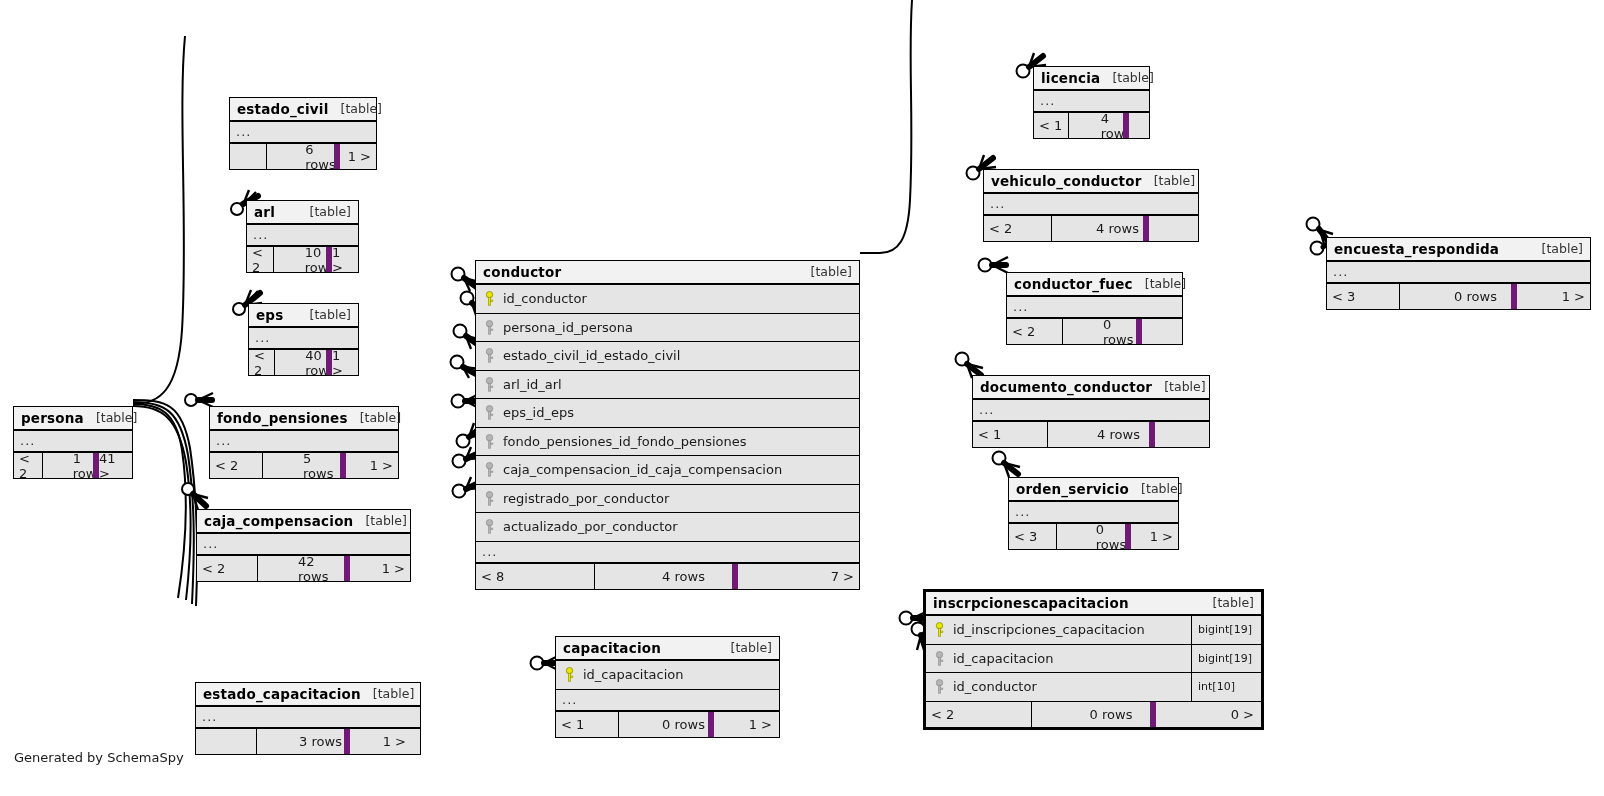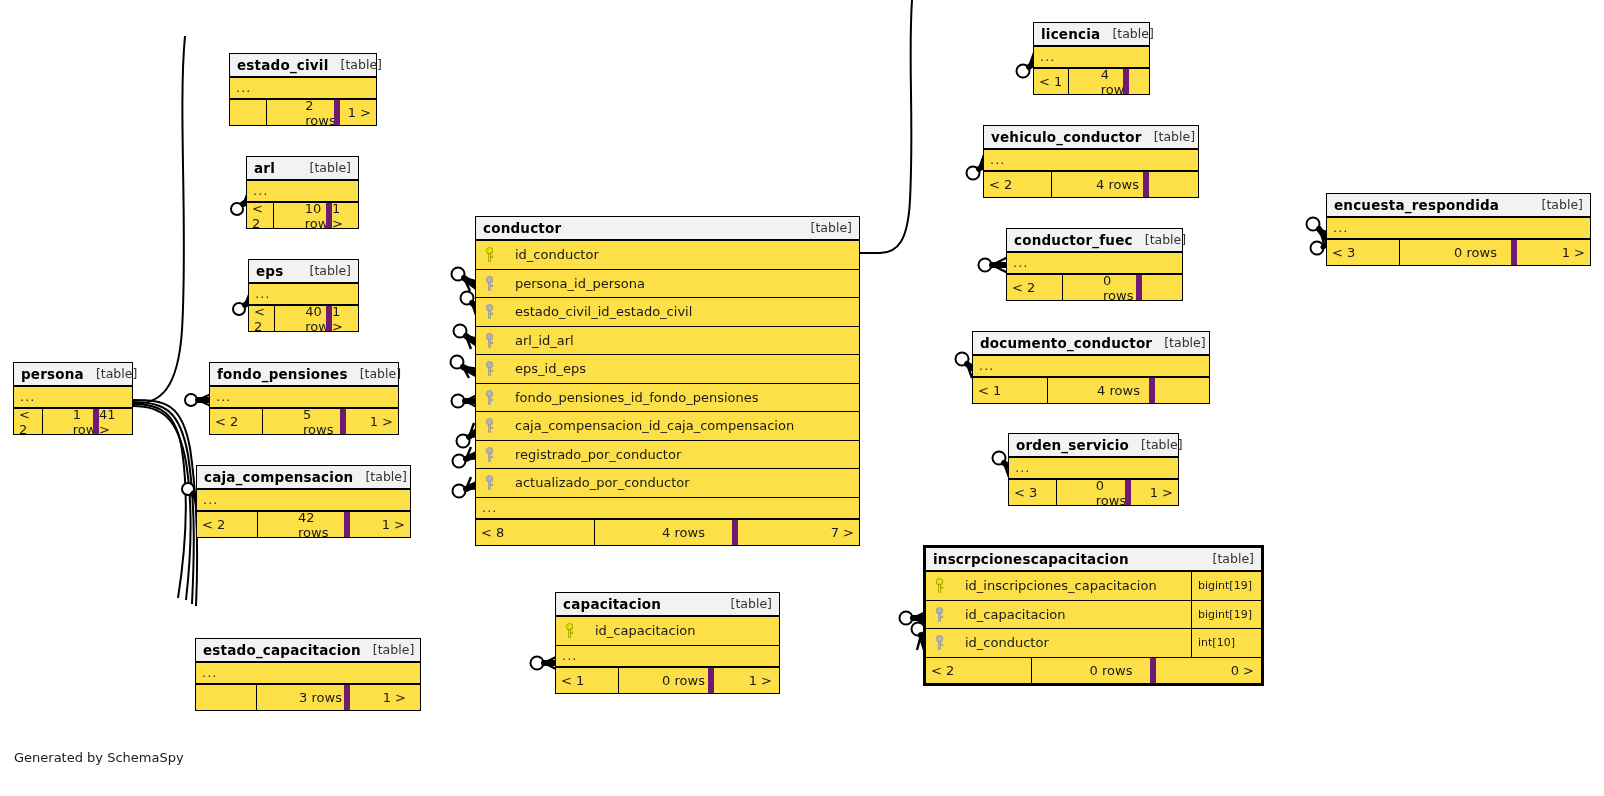--- a/index.html
+++ b/index.html
@@ -23,23 +23,24 @@
   #edges {
     position: absolute;
     left: 0; top: 0;
     width: 1604px;
     height: 796px;
     pointer-events: none;
   }
   .tbl {
     position: absolute;
     border: 1px solid #000000;
-    background: #fde047;
+    background: #e5e5e5;
     box-sizing: border-box;
     border-collapse: collapse;
+    margin-top: 44px;
   }
   .tbl.bold-border {
     border: 3px solid #000000;
   }
   .thead {
     background: #f2f2f2;
     border-bottom: 2px solid #000000;
     display: flex;
     align-items: center;
     justify-content: space-between;
@@ -64,21 +65,20 @@
     display: flex;
     align-items: center;
     height: 28.5px;
     border-bottom: 1px solid #000000;
     box-sizing: border-box;
     padding-left: 8px;
     font-size: 13px;
     color: #1a1a1a;
     white-space: nowrap;
     position: relative;
-    gap: 12px;
   }
   .col .ctype {
     position: absolute;
     right: 0;
     top: 0;
     bottom: 0;
     display: flex;
     align-items: center;
     padding-left: 6px;
     border-left: 1px solid #000000;
@@ -246,21 +246,21 @@
   </svg>
 
   <div class="tbl" style="left:229px; top:53px; width:148px;">
     <div class="thead">
       <span class="tname">estado_civil</span>
       <span class="ttag">[table]</span>
     </div>
     <div class="ellipsis-row">...</div>
     <div class="tfoot">
       <div class="fcell fleft" style="width:36px"></div>
-      <div class="fcell fmid" style="width:74px">2 rows</div>
+      <div class="fcell fmid" style="width:74px">6 rows</div>
       <div class="fcell fright" style="width:36px">1 &gt;</div>
     </div>
   </div>
 
   <div class="tbl" style="left:246px; top:156px; width:113px;">
     <div class="thead">
       <span class="tname">arl</span>
       <span class="ttag">[table]</span>
     </div>
     <div class="ellipsis-row">...</div>

